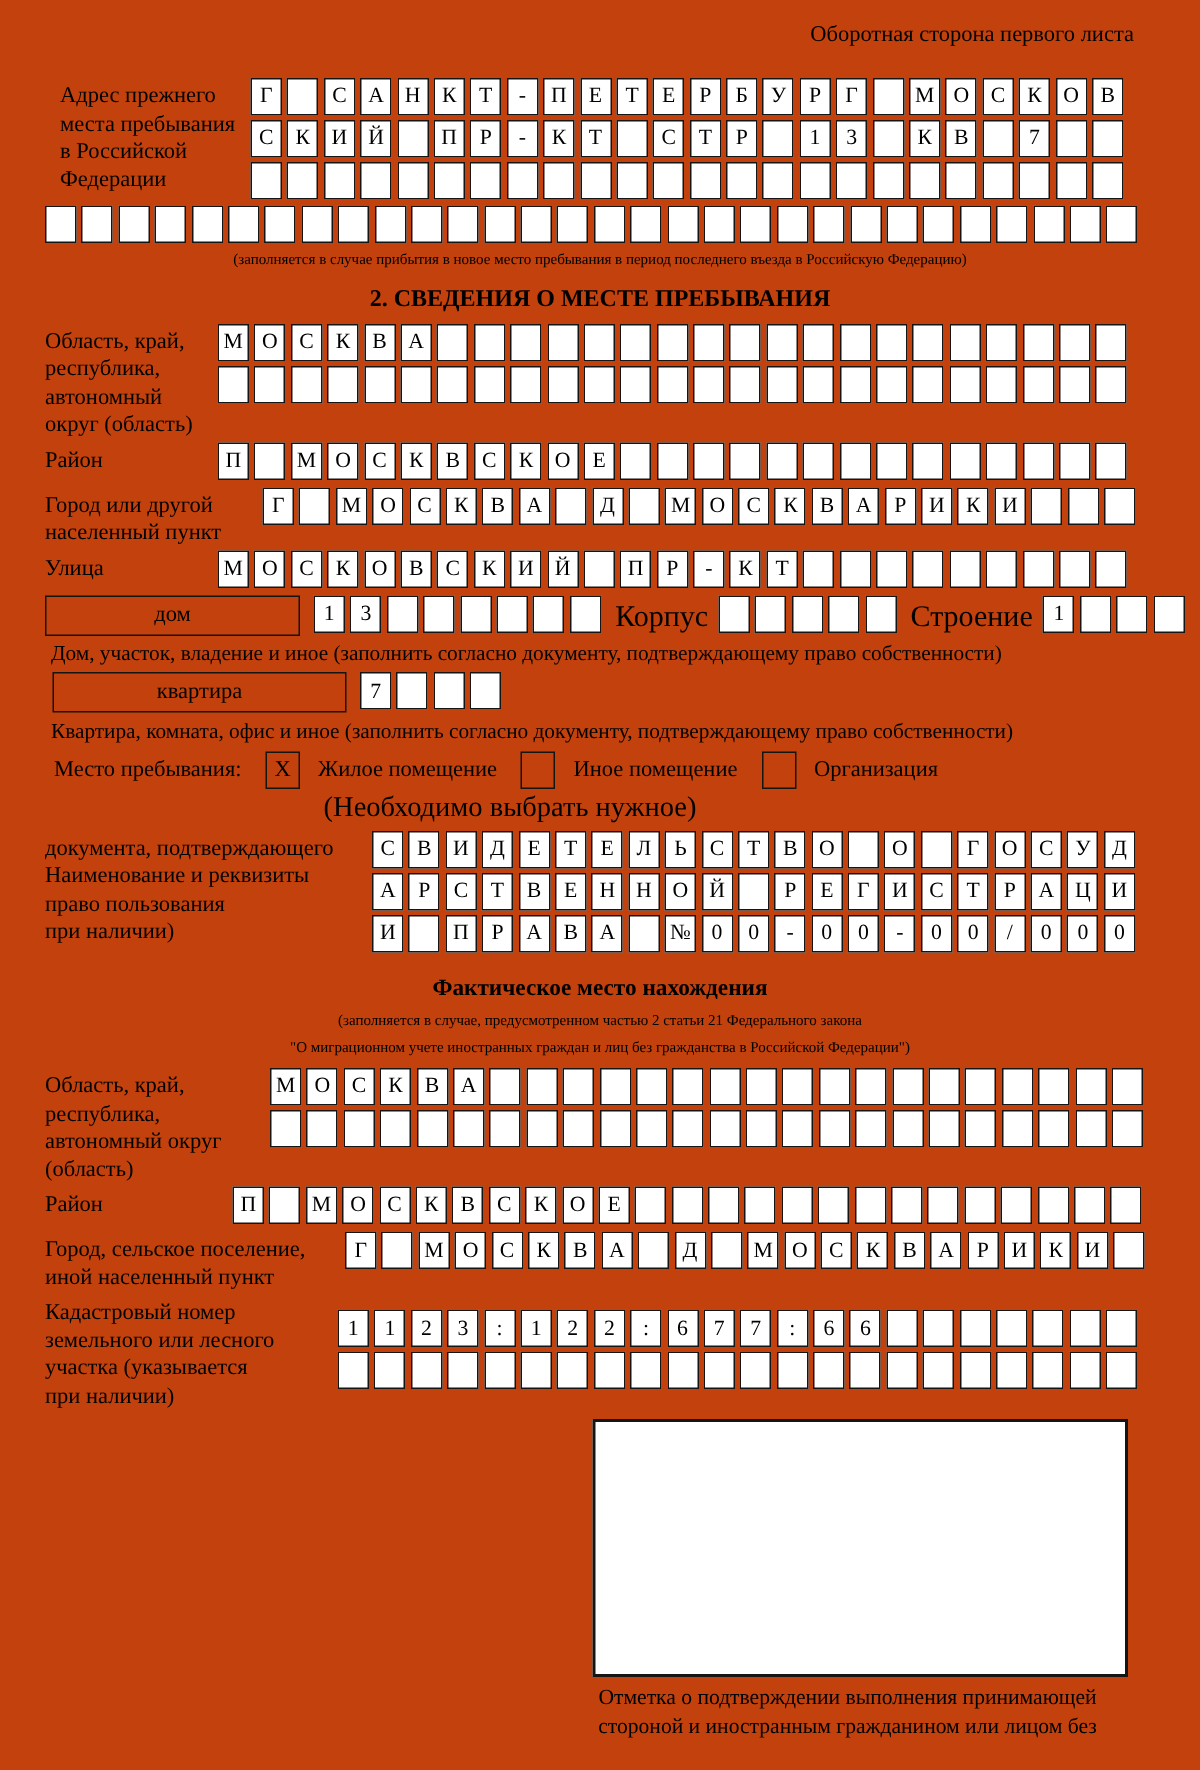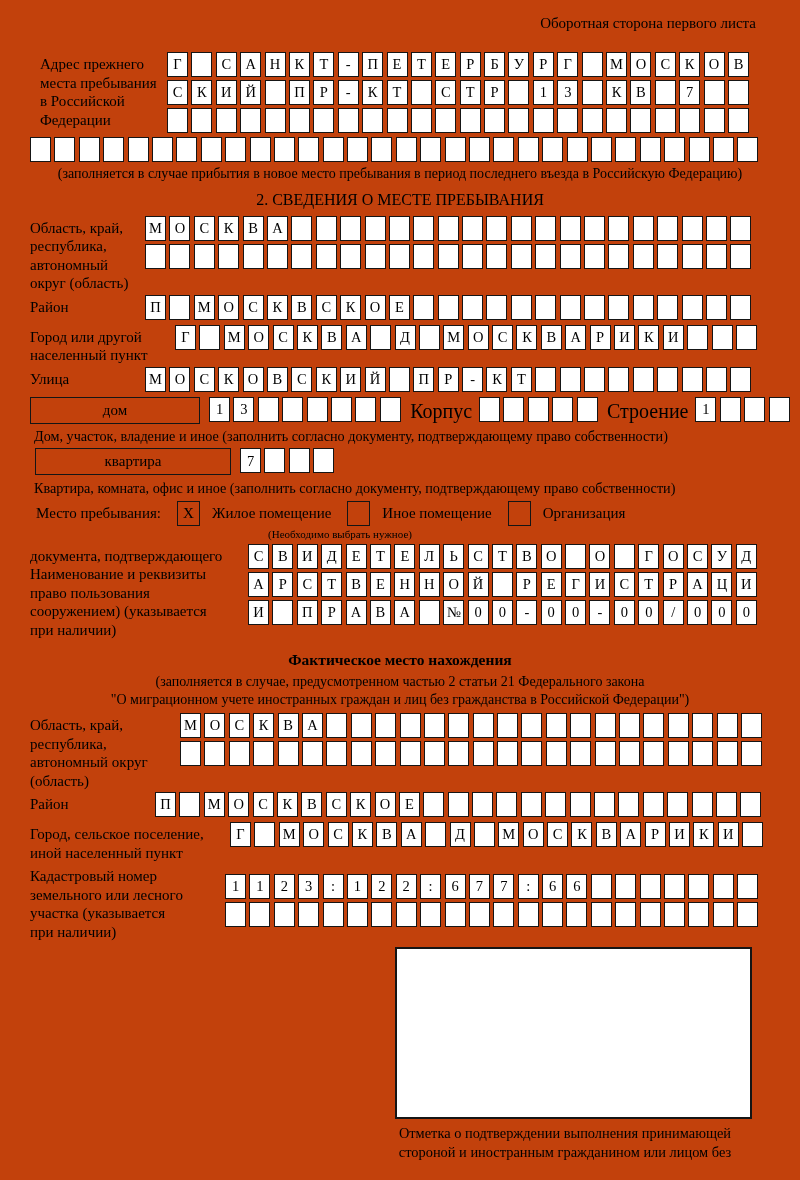--- a/index.html
+++ b/index.html
@@ -10,35 +10,35 @@
   .glabel{flex:0 0 auto;font-size:15px;line-height:18.5px;padding-top:3px;}
   .w127{width:127px;} .w115{width:115px;} .w145{width:145px;}
   .w218{width:218px;} .w150{width:150px;} .w125{width:125px;}
   .w200{width:200px;} .w195{width:195px;}
   .gcells{flex:0 0 auto;}
   .cellrow{display:flex;flex-wrap:nowrap;margin-bottom:3.2px;}
   .cell{flex:0 0 auto;box-sizing:border-box;width:21px;height:25px;margin-right:3.4px;
         border:1.6px solid #151515;display:inline-flex;align-items:center;justify-content:center;
         font-size:14.5px;line-height:1;background:#fff;}
   .fullrow{margin-left:30px;}
-  .note{font-size:14px;text-align:center;margin:2px 10px 0 10px;line-height:18px;}
-  .sec-title{text-align:center;font-weight:normal;font-size:16px;margin:8px 0 7px 0;}
+  .note{font-size:10px;text-align:center;margin:2px 10px 0 10px;line-height:18px;}
+  .sec-title{text-align:center;font-weight:bold;font-size:16px;margin:8px 0 7px 0;}
   .sub-title{text-align:center;font-weight:bold;font-size:15.5px;margin:12px 0 4px 0;}
   .houserow{display:flex;align-items:flex-start;margin:2px 0 2px 30px;}
   .namedbox{box-sizing:border-box;height:27px;border:1.6px solid #151515;display:flex;
             align-items:center;justify-content:center;font-size:15px;margin-right:9px;}
   .house-box{width:170px;}
   .apt-box{width:196px;margin-left:5px;}
   .inline-label{font-size:20px;padding:3px 7px 0 6px;}
   .leftnote{font-size:14.2px;margin:0 0 3px 34px;line-height:18px;}
   .stayrow{display:flex;align-items:center;margin:4px 0 2px 36px;font-size:15px;}
   .checkbox{flex:0 0 auto;box-sizing:border-box;width:23px;height:25px;border:1.6px solid #151515;
             display:inline-flex;align-items:center;justify-content:center;font-size:15px;
             margin:0 12px 0 16px;}
-  .stay-note{font-size:11px;text-align:center;width:500px;margin:0 0 2px 90px;}
+  .stay-note{font-size:19px;text-align:center;width:500px;margin:0 0 2px 90px;}
   .docgroup{margin-top:4px;}
   .bigbox{box-sizing:border-box;width:357px;height:172px;border:2px solid #151515;
           margin:6px 0 5px 395px;background:#fff;}
   .caption{width:430px;margin-left:350px;text-align:center;font-size:14.4px;line-height:18.5px;}
   .mb2{margin-bottom:2px;}
   .pt10{padding-top:10px;}
 </style>
 </head>
 <body>
 
@@ -380,21 +380,20 @@
     <span class="checkbox"></span>
     <span>Организация</span>
   </div>
   <div class="stay-note">(Необходимо выбрать нужное)</div>
 
   <div class="group docgroup">
     <div class="glabel w218">
       <div>документа, подтверждающего</div>
       <div>Наименование и реквизиты</div>
       <div>право пользования</div>
-      <div>сооружением) (указывается</div>
       <div>при наличии)</div>
     </div>
     <div class="gcells">
       <div class="cellrow">
           <span class="cell">С</span>
           <span class="cell">В</span>
           <span class="cell">И</span>
           <span class="cell">Д</span>
           <span class="cell">Е</span>
           <span class="cell">Т</span>

